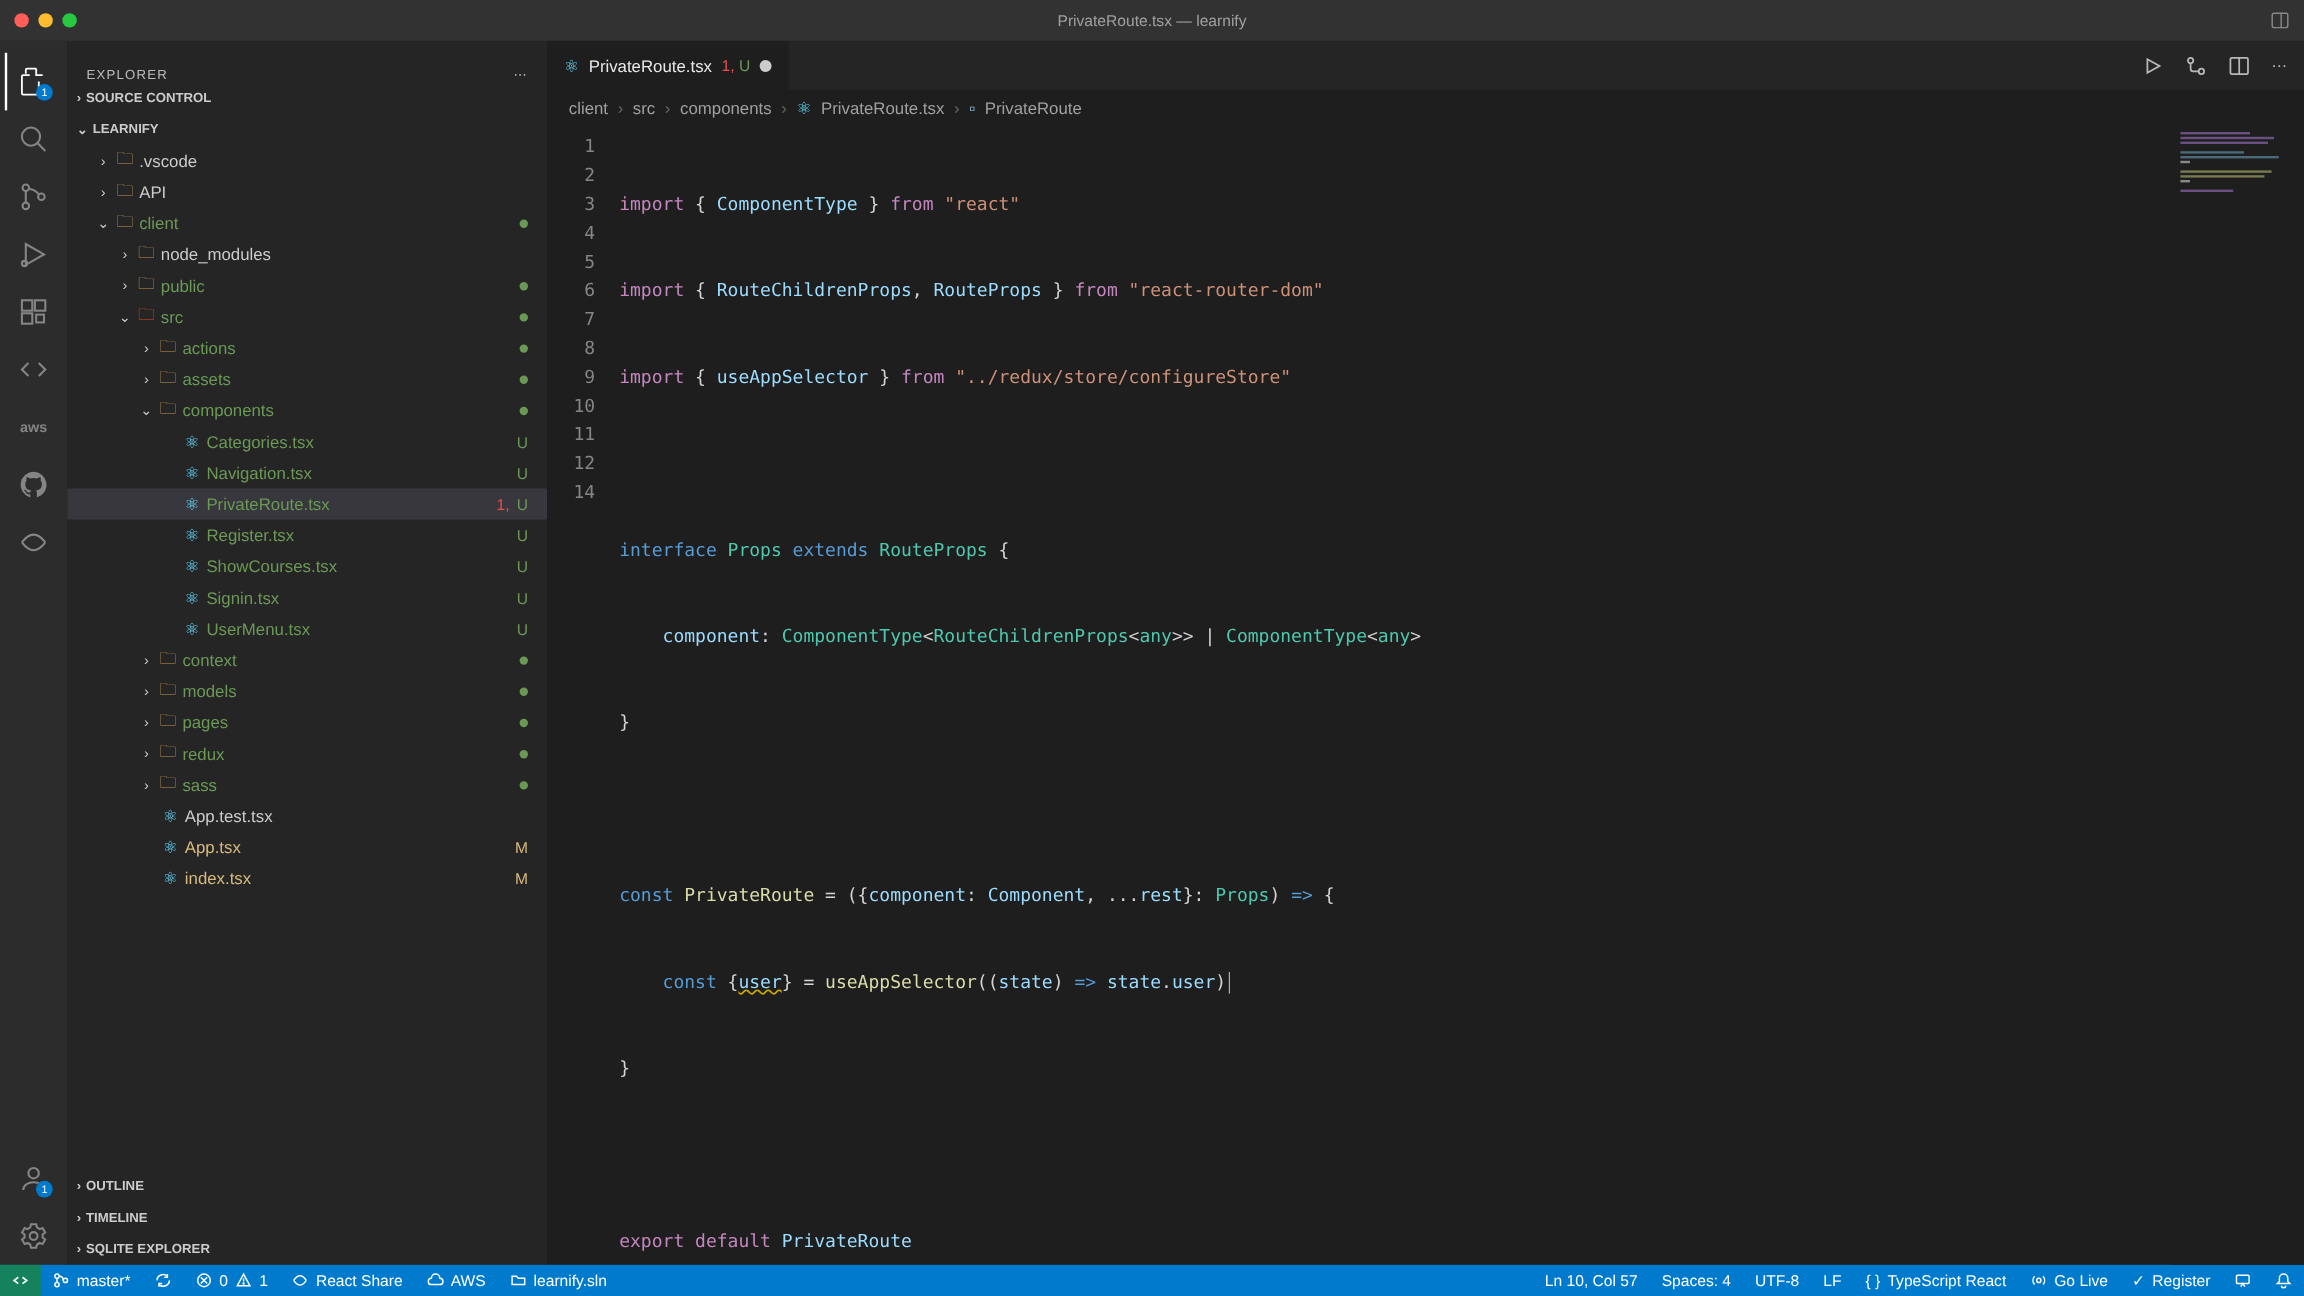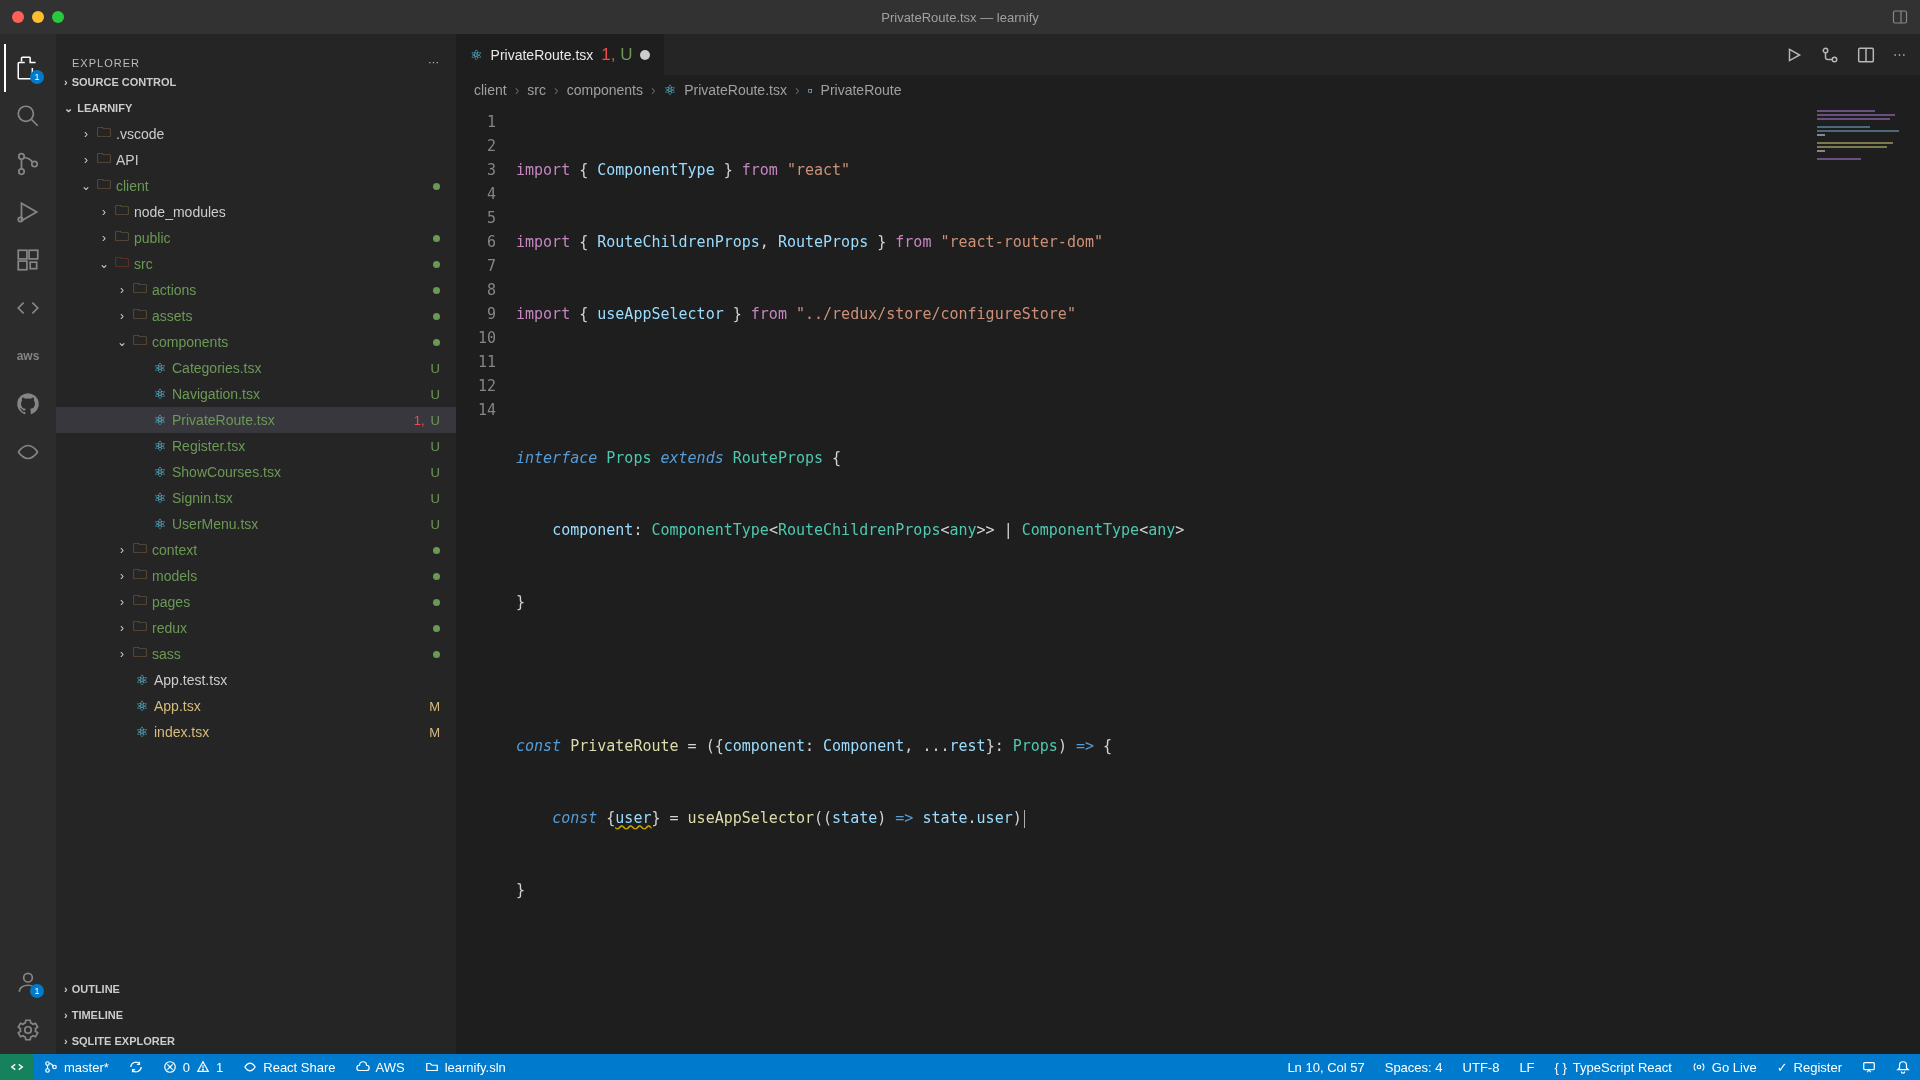--- a/index.html
+++ b/index.html
@@ -97,41 +97,41 @@
 .editor-area { flex: 1; display: flex; flex-direction: column; min-width: 0; background: #1e1e1e; }
 .tabs-row {
   height: 42px; background: #252526; display: flex; align-items: stretch;
   border-bottom: 1px solid #1e1e1e;
 }
 .tab {
   display: flex; align-items: center; gap: 8px;
   padding: 0 14px; background: #1e1e1e; color: #e8e8e8;
   font-size: 14px; border-right: 1px solid #252526;
 }
-.tab .tab-badge { color: #6b9955; font-size: 17px; }
+.tab .tab-badge { color: #6b9955; font-size: 13px; }
 .tab .tab-badge .err { color: #f14c4c; }
 .tab .tab-dirty { width: 10px; height: 10px; border-radius: 50%; background: #ccc; }
 .tabs-actions { margin-left: auto; display: flex; align-items: center; gap: 18px; padding: 0 14px; color: #b8b8b8; }
 .breadcrumbs {
   height: 28px; display: flex; align-items: center; gap: 8px;
   padding: 0 18px; color: #a0a0a0; font-size: 14px;
 }
 .breadcrumbs .sep { color: #666; }
 .editor-body { flex: 1; display: flex; position: relative; }
 .gutter { width: 60px; text-align: right; color: #858585; font-family: "SF Mono","Menlo",monospace; font-size: 15px; padding-top: 6px; }
 .gutter div { height: 24px; line-height: 24px; padding-right: 20px; }
 .code { flex: 1; font-family: "SF Mono","Menlo",monospace; font-size: 15px; padding-top: 6px; }
 .code div { height: 24px; line-height: 24px; white-space: pre; margin-top: 48px; }
 .kw { color: #c586c0; }
 .type { color: #4ec9b0; }
 .fn { color: #dcdcaa; }
 .str { color: #ce9178; }
 .var { color: #9cdcfe; }
 .punct { color: #d4d4d4; }
-.interface { color: #569cd6; font-style: italic; }
+.interface { color: #569cd6; }
 .param { color: #9cdcfe; }
 .warn-underline { text-decoration: wavy underline #cca700; }
 .cursor-caret { border-left: 1px solid #aeafad; display: inline-block; height: 18px; margin-left: 2px; vertical-align: middle; }
 .minimap { width: 110px; background: #1e1e1e; border-left: 1px solid #1e1e1e; position: relative; }
 .minimap-lines { position: absolute; top: 6px; left: 6px; right: 6px; }
 .minimap-lines span { display: block; height: 2px; margin-bottom: 2px; }
 .statusbar {
   height: 26px; background: #007acc; color: #fff;
   display: flex; align-items: center; font-size: 13px;
   flex-shrink: 0;
@@ -486,20 +486,21 @@
 <div><span class="kw">import</span> <span class="punct">{</span> <span class="var">useAppSelector</span> <span class="punct">}</span> <span class="kw">from</span> <span class="str">"../redux/store/configureStore"</span></div>
 <div></div>
 <div><span class="interface">interface</span> <span class="type">Props</span> <span class="interface">extends</span> <span class="type">RouteProps</span> <span class="punct">{</span></div>
 <div>    <span class="var">component</span><span class="punct">:</span> <span class="type">ComponentType</span><span class="punct">&lt;</span><span class="type">RouteChildrenProps</span><span class="punct">&lt;</span><span class="type">any</span><span class="punct">&gt;&gt;</span> <span class="punct">|</span> <span class="type">ComponentType</span><span class="punct">&lt;</span><span class="type">any</span><span class="punct">&gt;</span></div>
 <div><span class="punct">}</span></div>
 <div></div>
 <div><span class="interface">const</span> <span class="fn">PrivateRoute</span> <span class="punct">=</span> <span class="punct">({</span><span class="var">component</span><span class="punct">:</span> <span class="var">Component</span><span class="punct">,</span> <span class="punct">...</span><span class="param">rest</span><span class="punct">}:</span> <span class="type">Props</span><span class="punct">)</span> <span class="interface">=&gt;</span> <span class="punct">{</span></div>
 <div>    <span class="interface">const</span> <span class="punct">{</span><span class="var warn-underline">user</span><span class="punct">}</span> <span class="punct">=</span> <span class="fn">useAppSelector</span><span class="punct">((</span><span class="param">state</span><span class="punct">)</span> <span class="interface">=&gt;</span> <span class="param">state</span><span class="punct">.</span><span class="var">user</span><span class="punct">)</span><span class="cursor-caret"></span></div>
 <div><span class="punct">}</span></div>
 <div></div>
+<div><span class="kw">export</span> <span class="kw">default</span> <span class="var">PrivateRoute</span></div>
       </div>
       <div class="minimap">
         <div class="minimap-lines">
           <span style="background:#6a5080;width:60%;"></span>
           <span style="background:#6a5080;width:80%;"></span>
           <span style="background:#6a5080;width:75%;"></span>
           <span></span>
           <span style="background:#4a6a7a;width:55%;"></span>
           <span style="background:#4a6a7a;width:85%;"></span>
           <span style="background:#888;width:8%;"></span>

